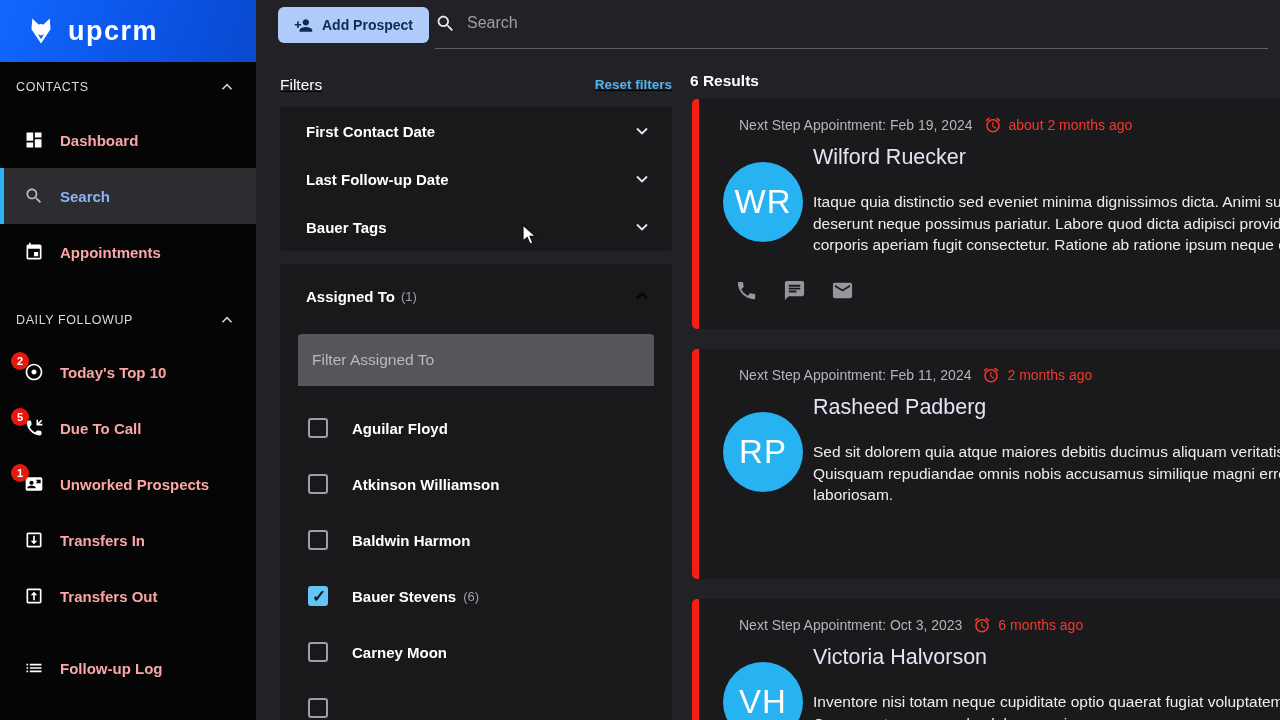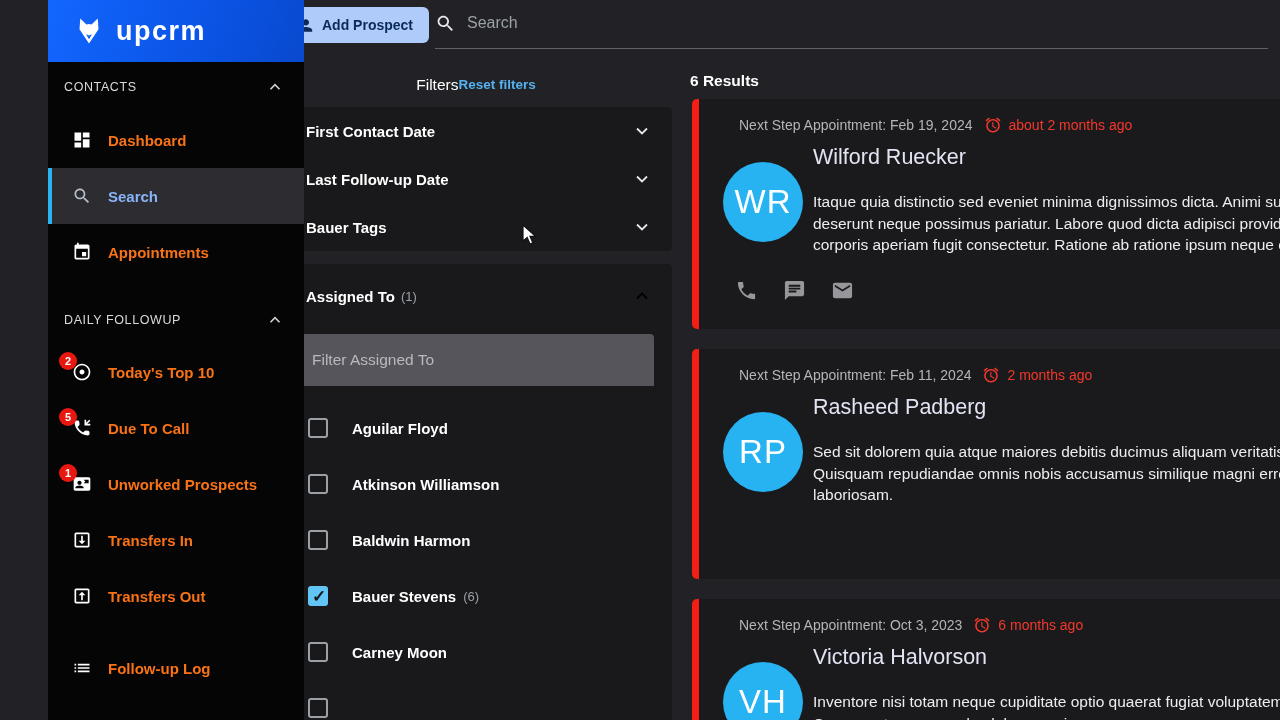--- a/index.html
+++ b/index.html
@@ -1,29 +1,29 @@
 <!DOCTYPE html>
 <html><head>
 <meta charset="utf-8">
 <style>
   * { margin:0; padding:0; box-sizing:border-box; }
   html,body { width:1280px; height:720px; overflow:hidden; background:#222226;
               font-family:"Liberation Sans", sans-serif; }
 
   
-  .sidebar { position:absolute; left:0; top:0; width:256px; height:720px; background:#050506; z-index:5;margin-left:48px; }
+  .sidebar { position:absolute; left:0; top:0; width:256px; height:720px; background:#050506; z-index:5; }
   .brand { height:62px; background:linear-gradient(110deg,#1266ff 0%,#0a51e0 70%,#0949cd 100%);
            display:flex; align-items:center; padding-left:26px; gap:12px; }
   .brand-word { color:#fff; font-size:27px; font-weight:700; letter-spacing:1.5px; }
   .nav-section-header { height:48px; display:flex; align-items:center; padding:0 20px 0 16px; }
   .nav-section-header:first-child { height:50px; }
   .nav-section-header .sec-label { color:#d9dadc; font-size:12.5px; letter-spacing:.6px; flex:1; }
   .nav-item { height:56px; display:flex; align-items:center; position:relative; cursor:pointer; }
   .nav-item .nav-icon { position:absolute; left:24px; width:20px; height:20px; color:#fff; }
-  .nav-item .nav-label { margin-left:60px; color:#f97316; font-size:15px; font-weight:700; }
+  .nav-item .nav-label { margin-left:60px; color:#fca5a5; font-size:15px; font-weight:700; }
   .nav-item.active { background:#2c2c31; border-left:4px solid #2bb3f2; }
   .nav-item.active .nav-icon { left:20px; color:#b6bec9; }
   .nav-item.active .nav-label { margin-left:56px; color:#8ab4f8; }
   .nav-badge { position:absolute; left:11px; top:8px; min-width:18px; height:18px; border-radius:9px;
                background:#e81710; color:#fff; font-size:11px; font-weight:700;
                display:flex; align-items:center; justify-content:center; z-index:2; }
   .sec-gap { height:16px; }
   svg { display:block; }
 
   
@@ -34,21 +34,21 @@
              align-items:center; gap:9px; cursor:pointer; }
   .search-wrap { position:absolute; left:179px; top:10px; right:12px; }
   .search-wrap .mag { position:absolute; left:0; top:3px; width:21px; height:21px; color:#e8eaed; }
   .search-input { width:100%; background:transparent; border:none; outline:none;
                   padding:4px 0 16px 32px; font-family:inherit; font-size:16px; color:#e8eaed;
                   border-bottom:1px solid #5f6165; }
   .search-input::placeholder { color:#9aa0a6; }
 
   
   .filters-col { position:absolute; left:280px; top:62px; width:392px; }
-  .filters-head { height:45px; display:flex; align-items:center; justify-content:center; }
+  .filters-head { height:45px; display:flex; align-items:center; justify-content:space-between;text-decoration:underline; }
   .filters-title { color:#fff; font-size:15.5px; }
   .reset-link { color:#53b2ef; font-size:13.5px; font-weight:700; cursor:pointer; }
   .filter-card { background:#19191c; border-radius:4px; margin-bottom:13px; }
   .acc-row { height:48px; display:flex; align-items:center; padding:0 20px 0 26px; cursor:pointer; }
   .acc-row .acc-label { flex:1; color:#fff; font-size:15px; font-weight:700; }
   .acc-row .chev { color:#dfe1e5; }
   .assigned-card { padding-bottom:10px; height:470px; }
   .assigned-head { height:64px; display:flex; align-items:center; padding:0 20px 0 26px; cursor:pointer; }
   .assigned-head .acc-label { color:#fff; font-size:15px; font-weight:700; }
   .assigned-head .count { color:#9aa0a6; font-size:13px; margin-left:6px; flex:1; }

